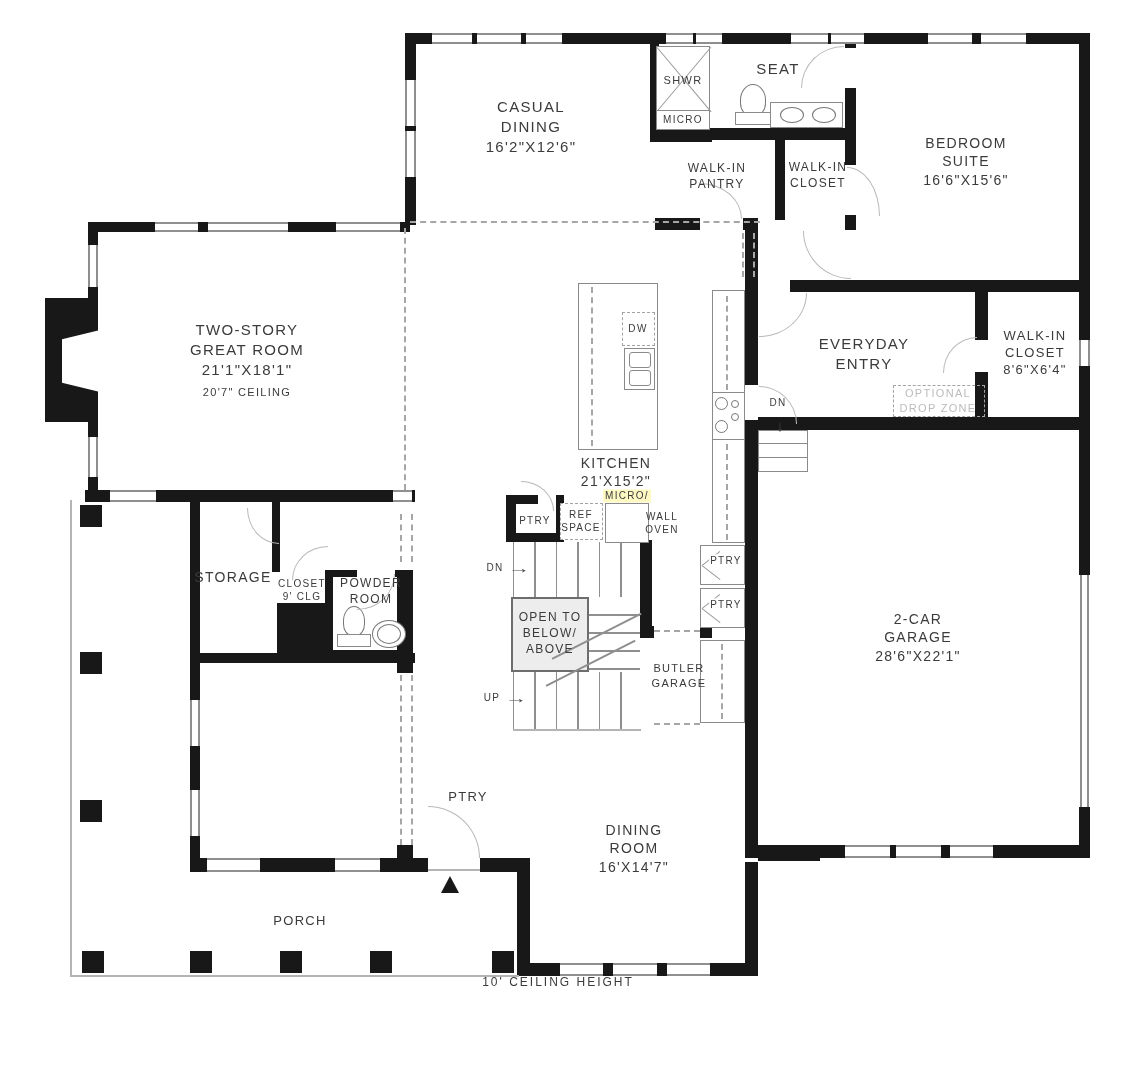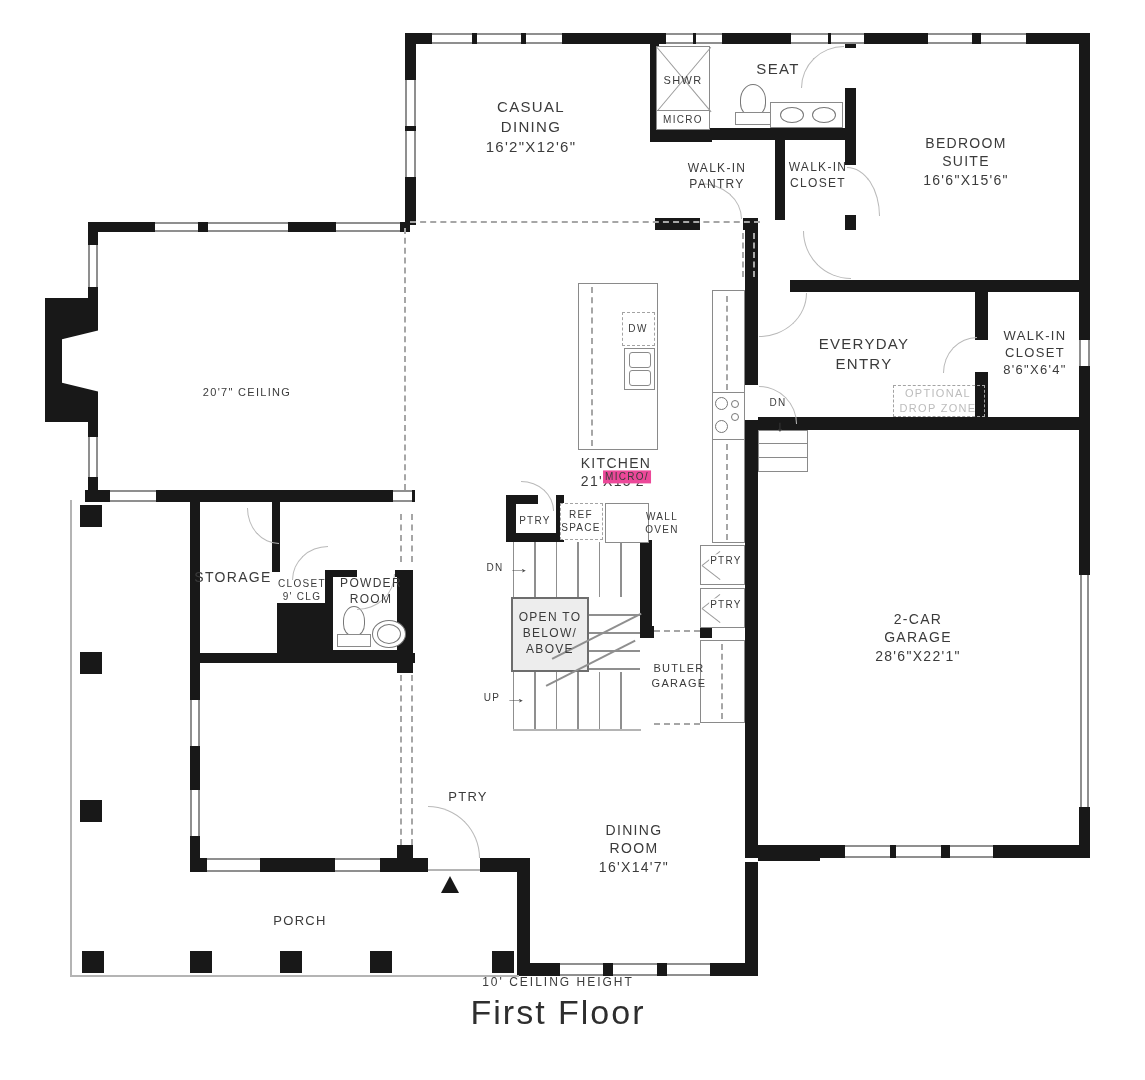--- a/index.html
+++ b/index.html
@@ -231,20 +231,23 @@
   <div class="lbl s11" style="left:683px;top:80px">SHWR</div>
   <div class="lbl s10" style="left:683px;top:120px">MICRO</div>
   <div class="lbl s15" style="left:778px;top:69px">SEAT</div>
   <div class="lbl s12" style="left:717px;top:177px">WALK-IN
 PANTRY</div>
   <div class="lbl s12" style="left:818px;top:176px">WALK-IN
 CLOSET</div>
   <div class="lbl s14" style="left:966px;top:162px">BEDROOM
 SUITE
 16'6"X15'6"</div>
+  <div class="lbl s15" style="left:247px;top:350px">TWO-STORY
+GREAT ROOM
+21'1"X18'1"</div>
   <div class="lbl s11" style="left:247px;top:392px">20'7" CEILING</div>
   <div class="lbl s14" style="left:616px;top:472px">KITCHEN
 21'X15'2"</div>
   <div class="lbl s15" style="left:864px;top:354px">EVERYDAY
 ENTRY</div>
   <div class="lbl s11 gray" style="left:938px;top:401px">OPTIONAL
 DROP ZONE</div>
   <div class="lbl s13" style="left:1035px;top:353px">WALK-IN
 CLOSET
 8'6"X6'4"</div>
@@ -263,30 +266,29 @@
   <div class="lbl s13" style="left:300px;top:921px">PORCH</div>
   <div class="lbl s11" style="left:679px;top:676px">BUTLER
 GARAGE</div>
   <div class="lbl s12" style="left:550px;top:634px">OPEN TO
 BELOW/
 ABOVE</div>
 
   <div class="lbl s10" style="left:638px;top:329px">DW</div>
   <div class="lbl s10" style="left:581px;top:521px">REF
 SPACE</div>
-  <div class="lbl s10" style="left:627px;top:477px;background:#ec4899;padding:0 2px">MICRO/</div>
+  <div class="lbl s10" style="left:627px;top:496px;background:#fef9c3;padding:0 2px">MICRO/</div>
   <div class="lbl s10" style="left:662px;top:523px">WALL
 OVEN</div>
   <div class="lbl s10" style="left:535px;top:521px">PTRY</div>
   <div class="lbl s10" style="left:726px;top:561px;background:#fff;padding:0 1px">PTRY</div>
   <div class="lbl s10" style="left:726px;top:605px;background:#fff;padding:0 1px">PTRY</div>
 
   <div class="lbl s10" style="left:495px;top:568px">DN</div>
   <span class="arr" style="left:519px;top:568px">→</span>
   <div class="lbl s10" style="left:492px;top:698px">UP</div>
   <span class="arr" style="left:516px;top:698px">→</span>
   <div class="lbl s10" style="left:778px;top:403px">DN</div>
   <span class="arrd" style="left:780px;top:425px">↓</span>
 
-  <div class="title-main" style="left:558px;top:993px">First Floor</div>
   <div class="title-sub" style="left:558px;top:975px">10' CEILING HEIGHT</div>
 
 </div>
 
 </body></html>

